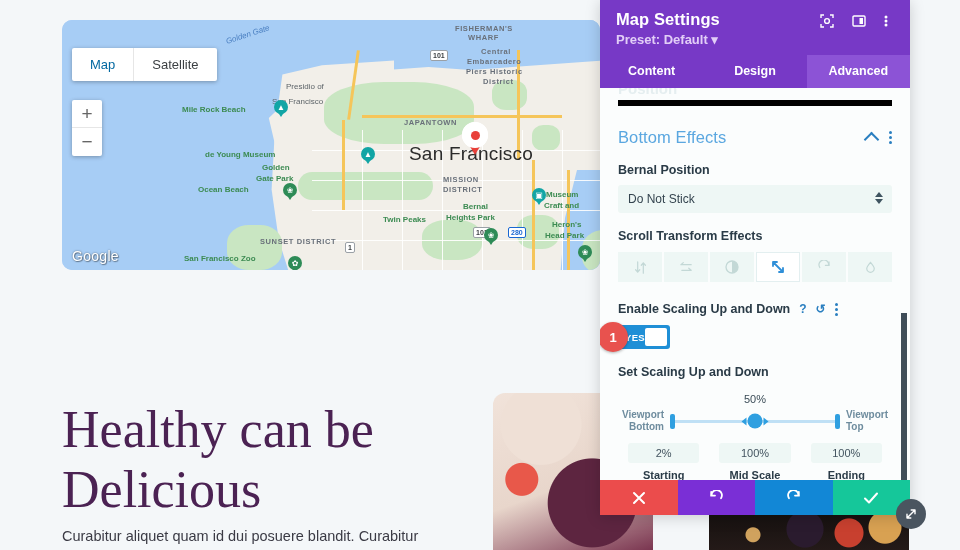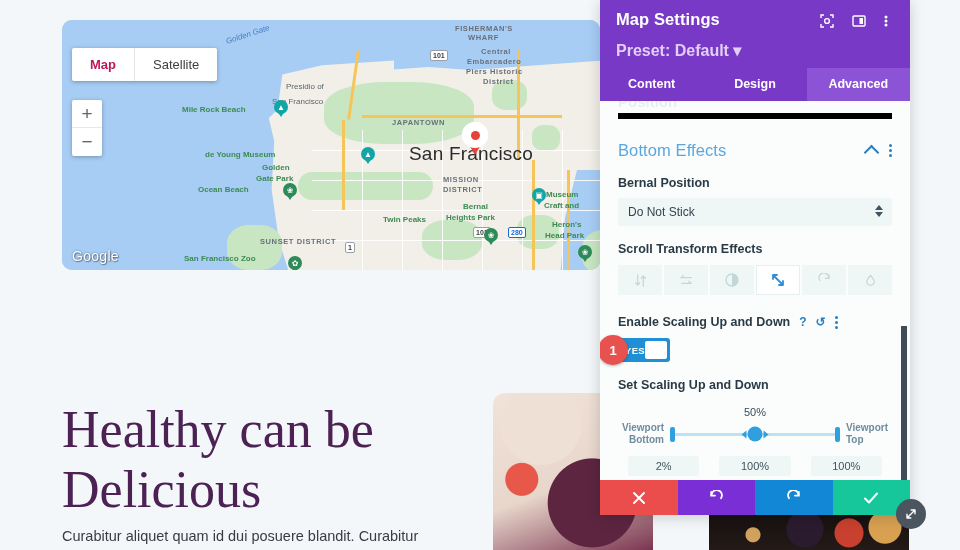--- a/index.html
+++ b/index.html
@@ -65,21 +65,21 @@
     font-size:7px; color:#3c4043; font-weight:700; padding:0 2px; line-height:9px;
   }
   .shield.i { background:#fff; border-color:#1967d2; color:#1967d2; }
 
   
   .map-type {
     position:absolute; left:10px; top:28px; display:flex;
     background:#fff; border-radius:2px; box-shadow:0 1px 4px rgba(0,0,0,.3); overflow:hidden;
   }
   .map-type div { padding:9px 18px; font-size:13px; color:#3c4043; }
-  .map-type div:first-child { color:#be185d; font-weight:700; border-right:1px solid #e6e6e6;}
+  .map-type div:first-child { color:#0369a1; font-weight:400; border-right:1px solid #e6e6e6;}
   .zoom-ctl {
     position:absolute; left:10px; top:80px; width:30px;
     background:#fff; border-radius:2px; box-shadow:0 1px 4px rgba(0,0,0,.3);
   }
   .zoom-ctl div{height:28px;display:flex;align-items:center;justify-content:center;font-size:19px;color:#666;}
   .zoom-ctl div:first-child{border-bottom:1px solid #e6e6e6;}
   .gmark{
     position:absolute; left:10px; bottom:6px; font-family:"Liberation Sans",sans-serif;
     font-size:14px; color:#fff; font-weight:500; letter-spacing:.3px;
     text-shadow:0 0 2px rgba(0,0,0,.5), 1px 1px 1px rgba(0,0,0,.35);
@@ -117,21 +117,21 @@
   }
 
   
   .panel {
     position:absolute; left:600px; top:0; width:310px; height:515px;
     background:#fbfdfd; box-shadow:0 2px 14px rgba(0,0,0,.18);
     display:flex; flex-direction:column; overflow:hidden;
   }
   .p-header { background:#7739c6; padding:10px 16px 8px; position:relative; flex:none; }
   .p-title { color:#fff; font-size:16.5px; font-weight:700; letter-spacing:.1px; }
-  .p-preset { color:#e2cef7; font-size:16px; margin-top:12px; font-weight:600; }
+  .p-preset { color:#e2cef7; font-size:13px; margin-top:3px; font-weight:600; }
   .p-head-icons { position:absolute; right:12px; top:14px; display:flex; gap:18px; align-items:center; }
   .hicon { width:14px; height:14px; position:relative; cursor:pointer; }
   .hicon svg { display:block; }
 
   .p-tabs { display:flex; background:#7739c6; flex:none; }
   .p-tab {
     flex:1; text-align:center; color:#fff; font-size:12.5px; font-weight:700;
     padding:9px 0 10px; cursor:pointer;
   }
   .p-tab.active { background:#8c53d6; }
@@ -276,21 +276,21 @@
       <div id="map-labels">
           <div class="mlabel blue" style="left: 163px; top: 10px; transform: rotate(-18deg);">Golden Gate</div>
           <div class="mlabel" style="left: 224px; top: 62px;">Presidio of</div>
           <div class="mlabel" style="left: 210px; top: 77px;">San Francisco</div>
           <div class="mlabel dist" style="left: 393px; top: 4px;">FISHERMAN'S</div>
           <div class="mlabel dist" style="left: 406px; top: 13px;">WHARF</div>
           <div class="mlabel dist" style="left: 419px; top: 27px;">Central</div>
           <div class="mlabel dist" style="left: 405px; top: 37px;">Embarcadero</div>
           <div class="mlabel dist" style="left: 404px; top: 47px;">Piers Historic</div>
           <div class="mlabel dist" style="left: 421px; top: 57px;">District</div>
-          <div class="mlabel dist" style="left: 330px; top: 98px;">JAPANTOWN</div>
+          <div class="mlabel dist" style="left: 342px; top: 98px;">JAPANTOWN</div>
           <div class="mlabel green" style="left: 120px; top: 85px;">Mile Rock Beach</div>
           <div class="mlabel green" style="left: 143px; top: 130px;">de Young Museum</div>
           <div class="mlabel green" style="left: 200px; top: 143px;">Golden</div>
           <div class="mlabel green" style="left: 194px; top: 154px;">Gate Park</div>
           <div class="mlabel green" style="left: 136px; top: 165px;">Ocean Beach</div>
           <div class="mlabel city" style="left: 347px; top: 123px;">San Francisco</div>
           <div class="mlabel dist" style="left: 381px; top: 155px;">MISSION</div>
           <div class="mlabel dist" style="left: 381px; top: 165px;">DISTRICT</div>
           <div class="mlabel green" style="left: 321px; top: 195px;">Twin Peaks</div>
           <div class="mlabel green" style="left: 401px; top: 182px;">Bernal</div>

